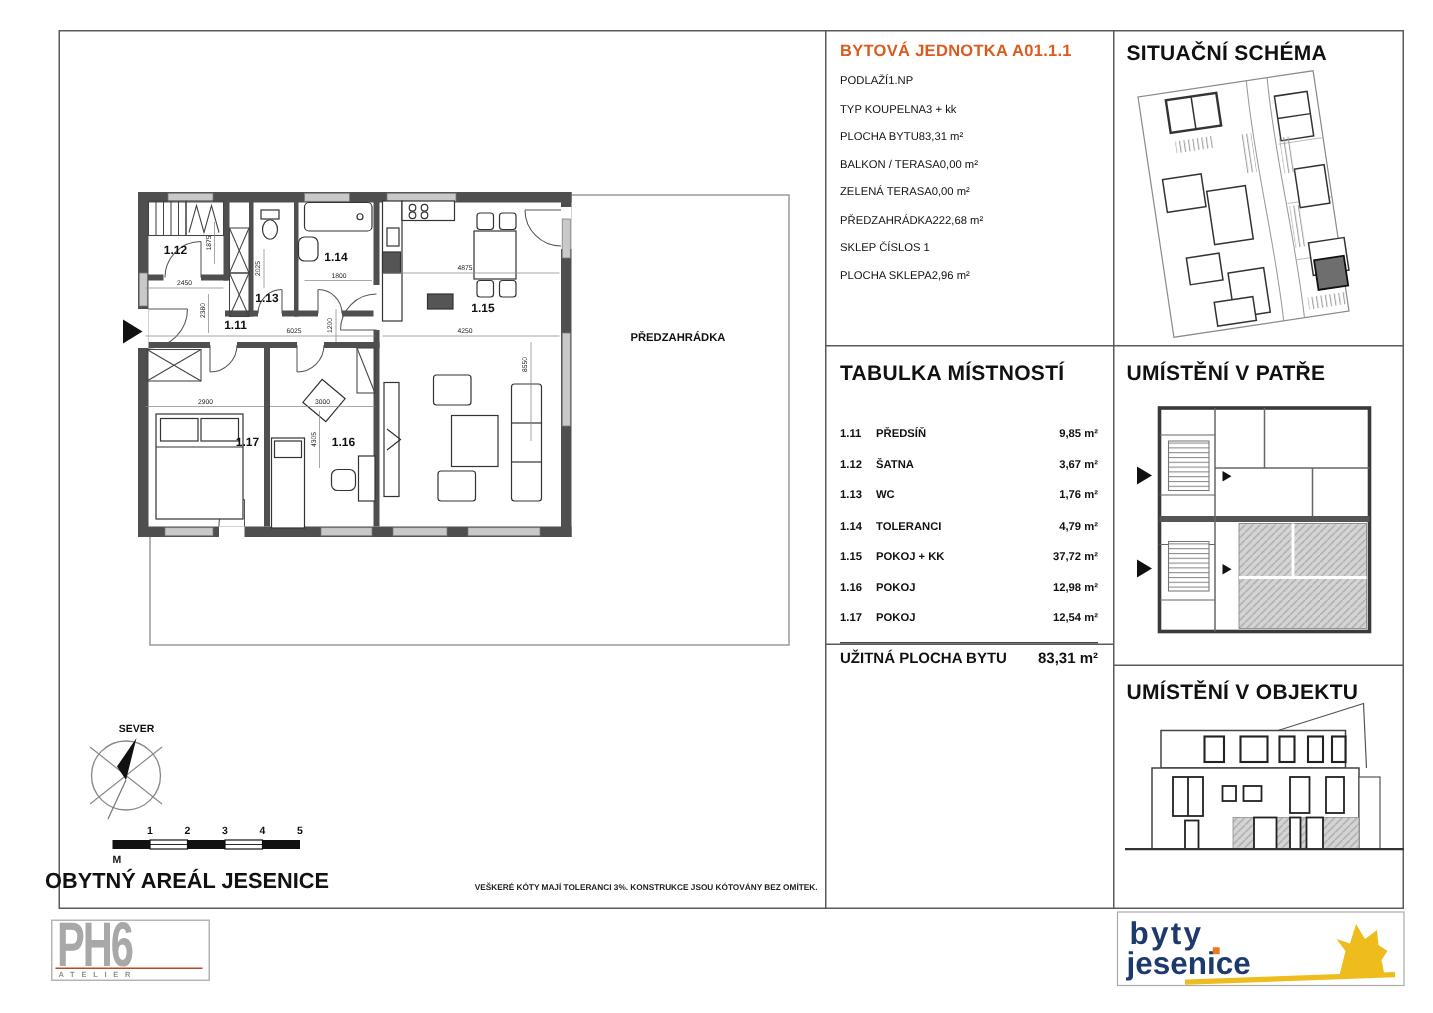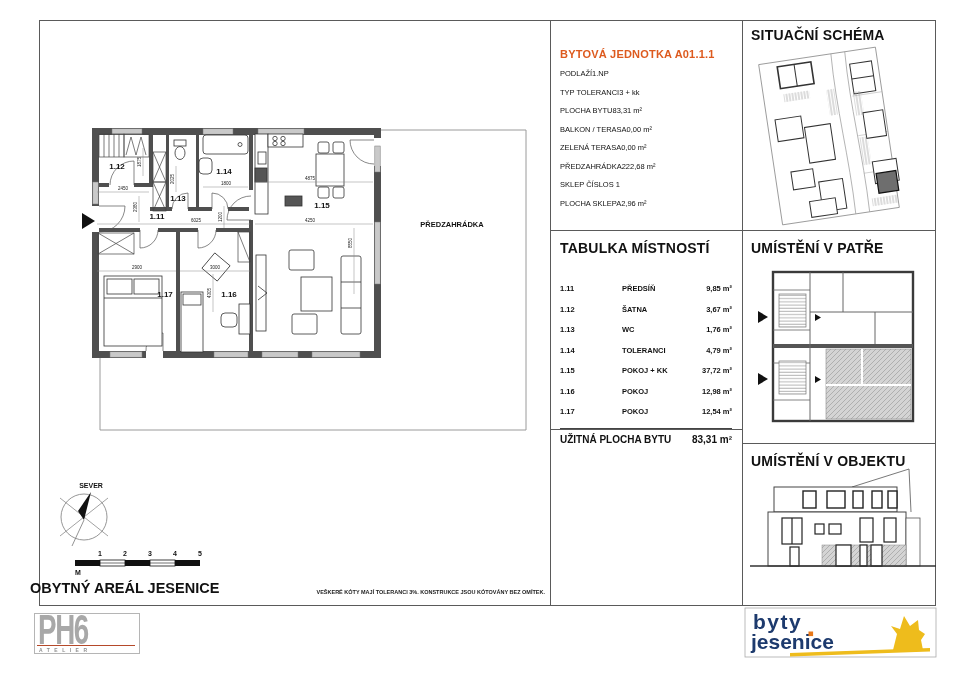--- a/index.html
+++ b/index.html
@@ -3,26 +3,26 @@
 <meta charset="utf-8">
 <style>
   html,body{margin:0;padding:0;background:#fff;}
   body{font-family:"Liberation Sans",sans-serif;-webkit-font-smoothing:antialiased;}
   .page{position:relative;width:955px;height:675px;background:#fff;overflow:hidden;}
   .abs{position:absolute;}
   .line{position:absolute;background:#5a5a5a;}
   .sheet{position:absolute;left:39px;top:20px;width:897px;height:586px;border:1px solid #5a5a5a;box-sizing:border-box;}
   .panel-title{font-size:14px;font-weight:bold;color:#111;letter-spacing:0.2px;white-space:nowrap;}
   .info{left:551px;top:21px;width:190px;height:208px;padding:7px 9px;box-sizing:border-box;}
-  .info-title{font-size:11px;font-weight:bold;color:#dd5a1e;letter-spacing:0.2px;margin-bottom:9px;white-space:nowrap;margin-top:20px;}
+  .info-title{font-size:11px;font-weight:bold;color:#dd5a1e;letter-spacing:0.2px;margin-bottom:9px;white-space:nowrap;}
   .irow{display:flex;font-size:7.5px;font-weight:normal;color:#111;margin-bottom:9.5px;}
   .tab{left:551px;top:231px;width:190px;height:198px;padding:9px 9px;box-sizing:border-box;}
   .trow{display:flex;font-size:7.5px;font-weight:bold;color:#111;margin-bottom:11.5px;}
   .trow .num{width:24px;}
-  .trow .nm{flex:1;margin-left:38px;}
+  .trow .nm{flex:1;}
   .trow .ar{text-align:right;}
   .total{display:flex;justify-content:space-between;font-size:10px;font-weight:bold;color:#111;
          border-top:1px solid #444;padding-top:5px;margin-top:2px;}
   .bigtitle{font-size:14.5px;font-weight:bold;color:#111;white-space:nowrap;letter-spacing:0px;}
   .disc{font-size:5.5px;font-weight:bold;color:#222;white-space:nowrap;}
   .ph6{left:34px;top:613px;width:106px;height:41px;border:1px solid #b5b5b5;box-sizing:border-box;overflow:hidden;}
   .ph6-name{position:absolute;left:3px;top:-8px;font-size:42px;font-weight:bold;color:#a8a8a8;transform:scaleX(.66);transform-origin:left top;letter-spacing:-2px;}
   .ph6-line{position:absolute;left:2px;bottom:7px;width:98px;height:1.5px;background:#b5492a;}
   .ph6-sub{position:absolute;left:4px;bottom:0px;font-size:5px;font-weight:bold;color:#909090;letter-spacing:4.5px;}
   svg text{font-family:"Liberation Sans",sans-serif;}
@@ -347,21 +347,21 @@
     </g>
   </svg>
 
   <div class="abs info">
     <div class="info-title">BYTOVÁ JEDNOTKA A01.1.1</div>
     <div class="irow">
         <span>PODLAŽÍ</span>
         <span>1.NP</span>
       </div>
     <div class="irow">
-        <span>TYP TOLERANCI</span>
+        <span>TYP KOUPELNA</span>
         <span>3 + kk</span>
       </div>
     <div class="irow">
         <span>PLOCHA BYTU</span>
         <span>83,31 m²</span>
       </div>
     <div class="irow">
         <span>BALKON / TERASA</span>
         <span>0,00 m²</span>
       </div>

